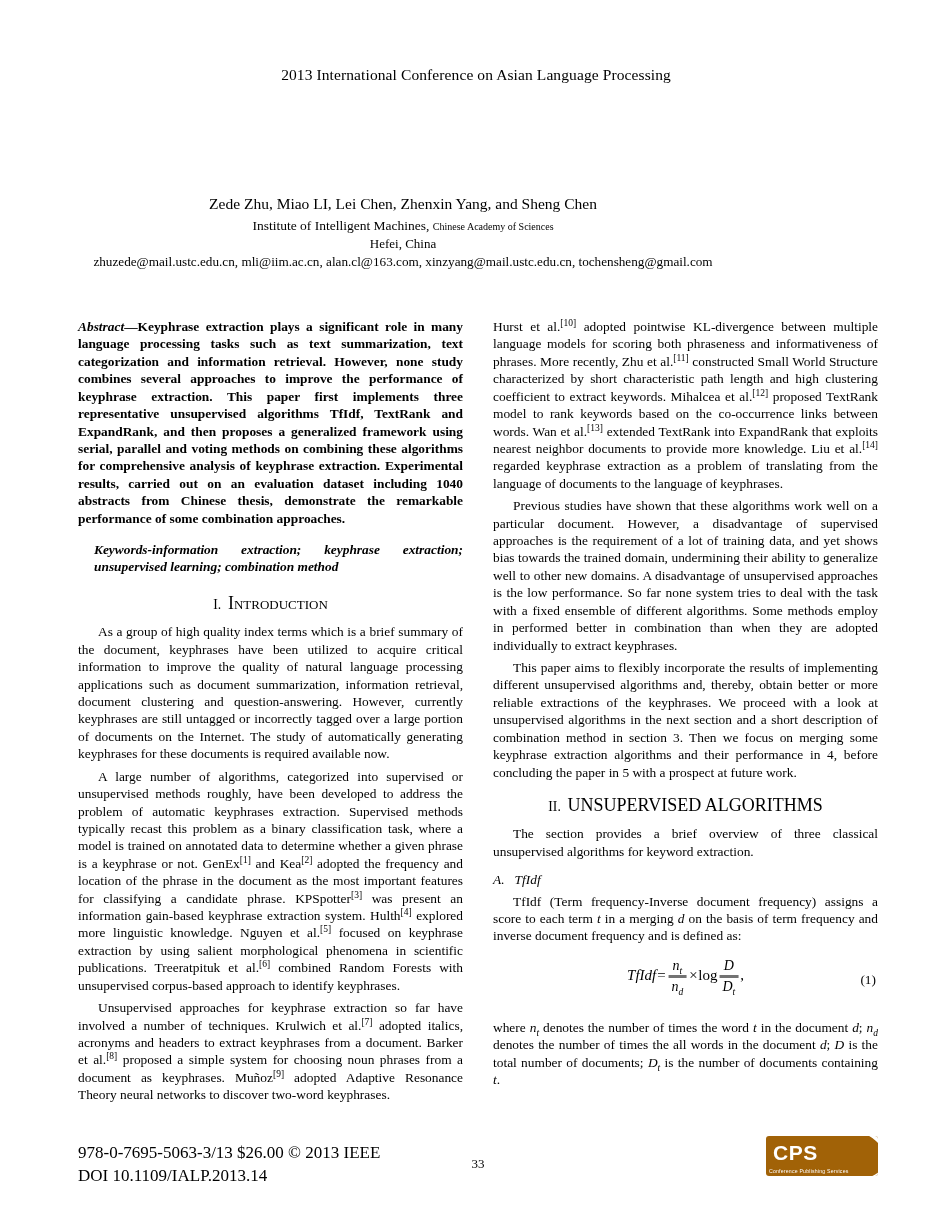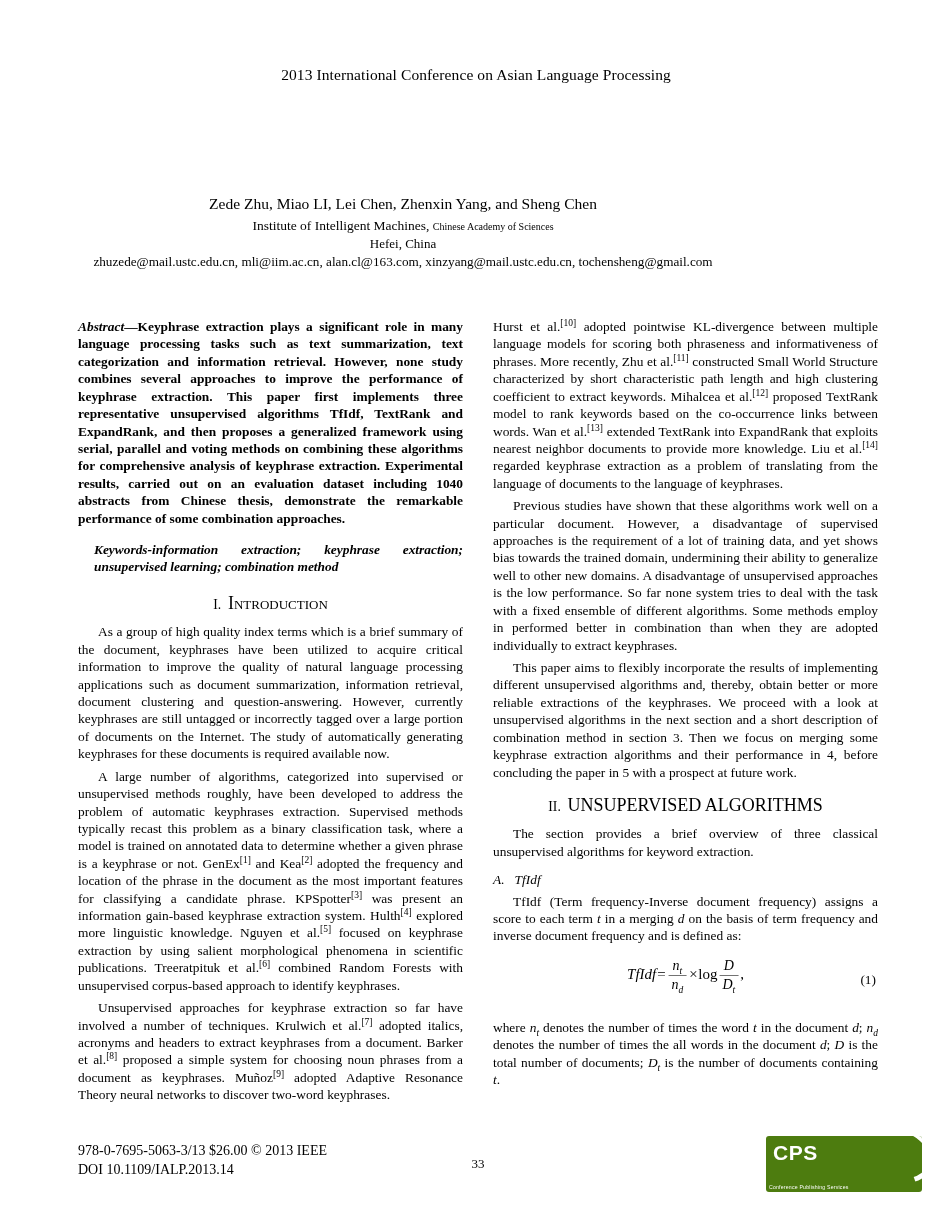--- a/index.html
+++ b/index.html
@@ -149,21 +149,21 @@
     font-size: 13.4px;
   }
   .frac {
     display: inline-block;
     vertical-align: middle;
     text-align: center;
     margin: 0 2px;
   }
   .frac .num-part {
     display: block;
-    border-bottom: 1px solid #737373;
+    border-bottom: 3px solid #737373;
     padding: 0 3px;
     font-size: 14px;
   }
   .frac .den-part {
     display: block;
     padding: 0 3px;
     font-size: 14px;
   }
   .sub { font-size: 9.5px; vertical-align: sub; line-height: 0; font-style: italic; }
 
@@ -171,45 +171,44 @@
     position: absolute;
     bottom: 28px;
     left: 78px;
     width: 800px;
     height: 62px;
   }
   .footer-left {
     position: absolute;
     left: 0;
     top: 0;
-    font-size: 14px;
+    font-size: 17px;
     line-height: 1.35;
   }
   .page-num {
     position: absolute;
     left: 50%;
     transform: translateX(-50%);
     top: 14px;
     font-size: 13px;
   }
   .cps-logo {
     position: absolute;
     right: 0;
     top: -6px;
     width: 112px;
     height: 56px;
   }
   .cps-box {
     position: relative;
     width: 112px;
-    height: 56px;
-    background: #4d7c0f;
+    height: 40px;
+    background: #a16207;
     border-radius: 3px;
     overflow: hidden;
-    padding-left: 44px;
   }
   .cps-text {
     position: absolute;
     left: 7px;
     top: 5px;
     color: #ffffff;
     font-family: "Liberation Sans", sans-serif;
     font-weight: bold;
     font-size: 21px;
     letter-spacing: 0.5px;

